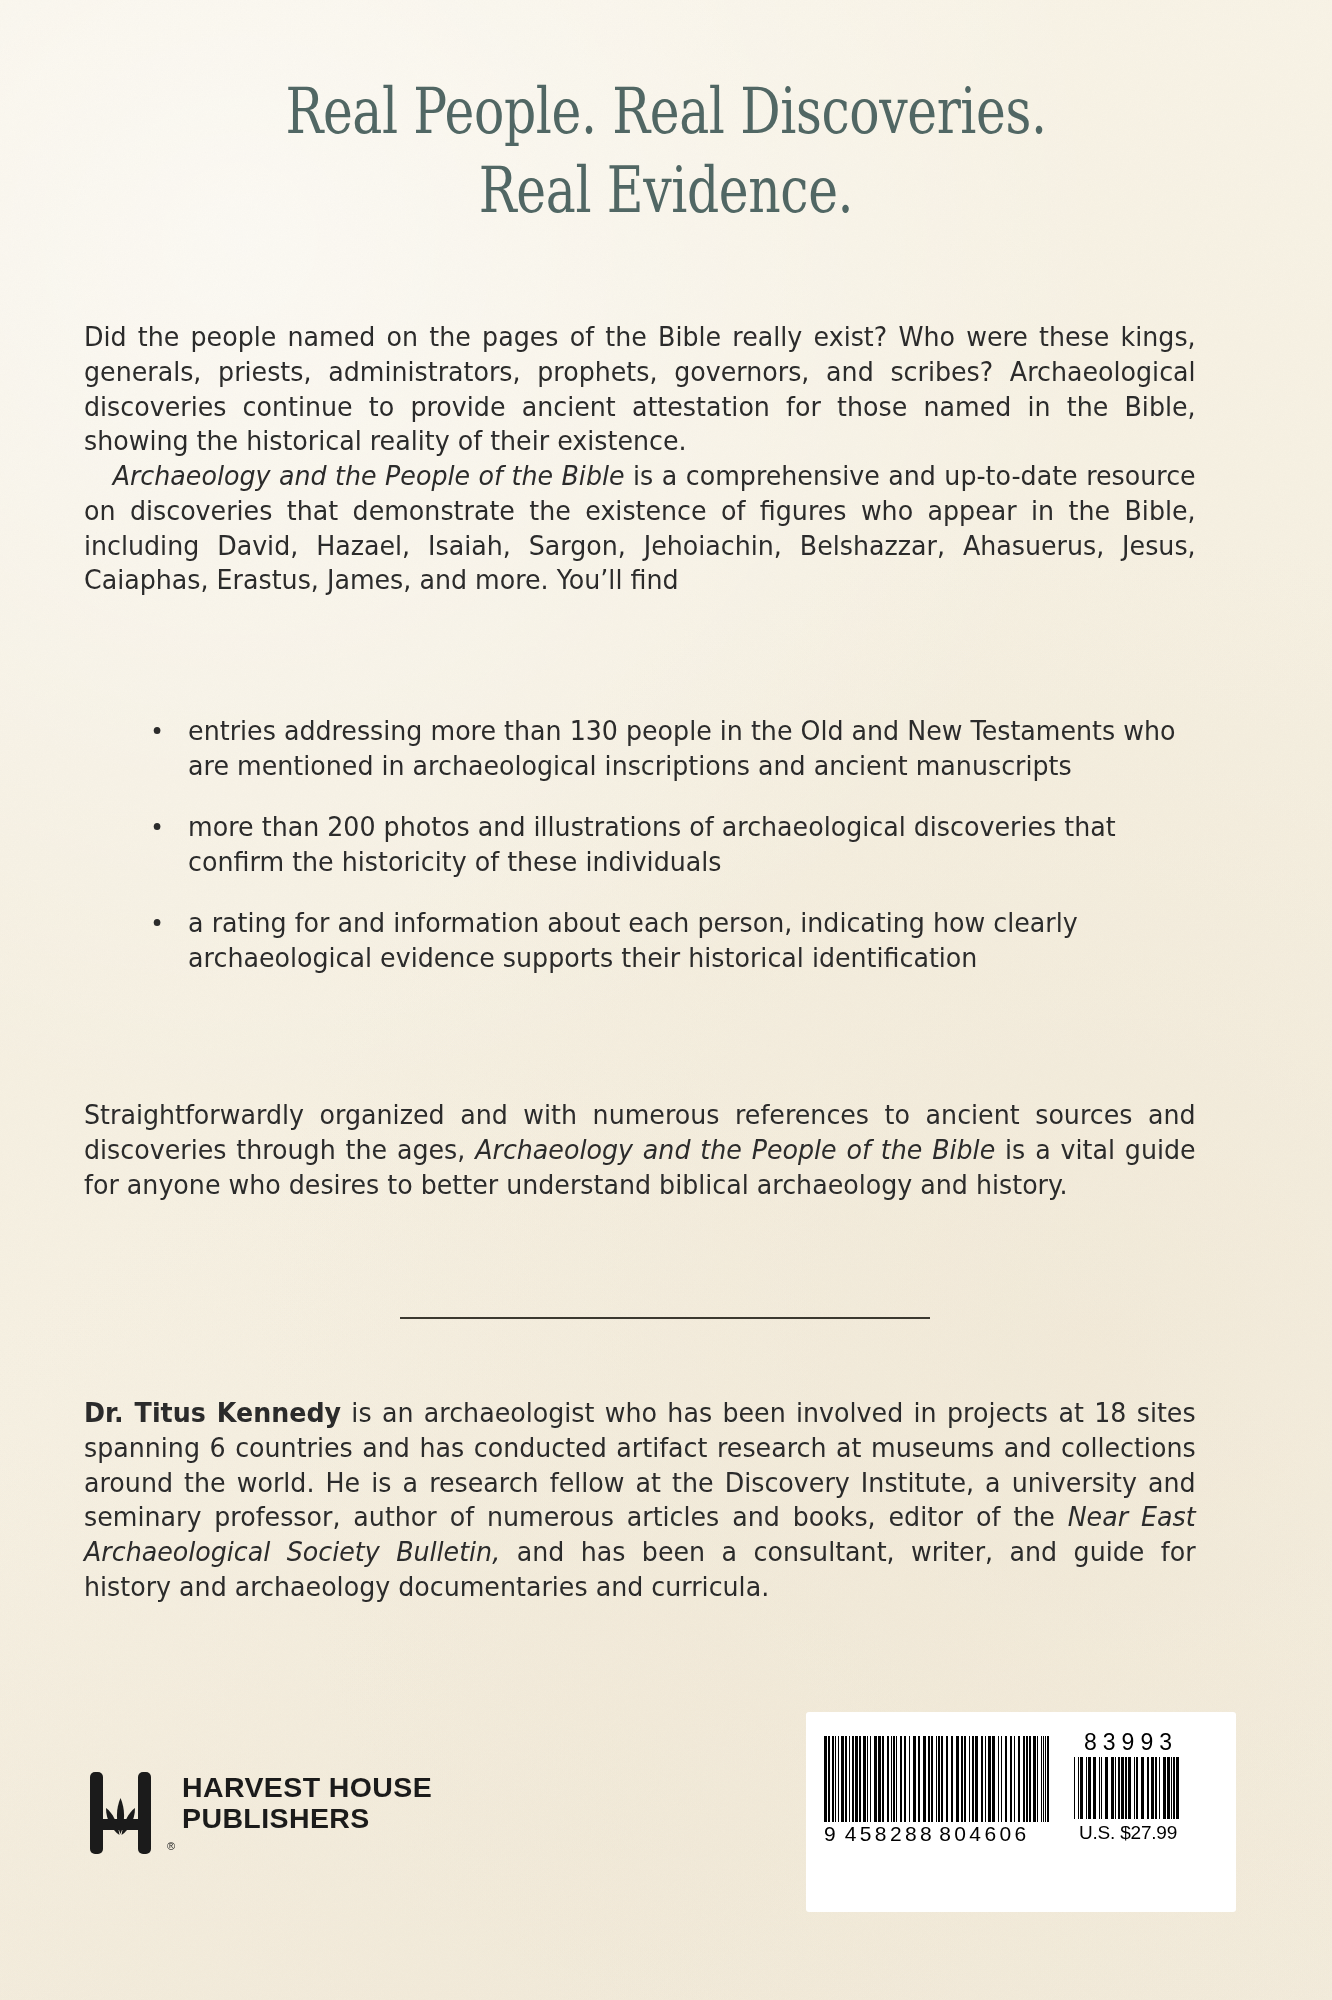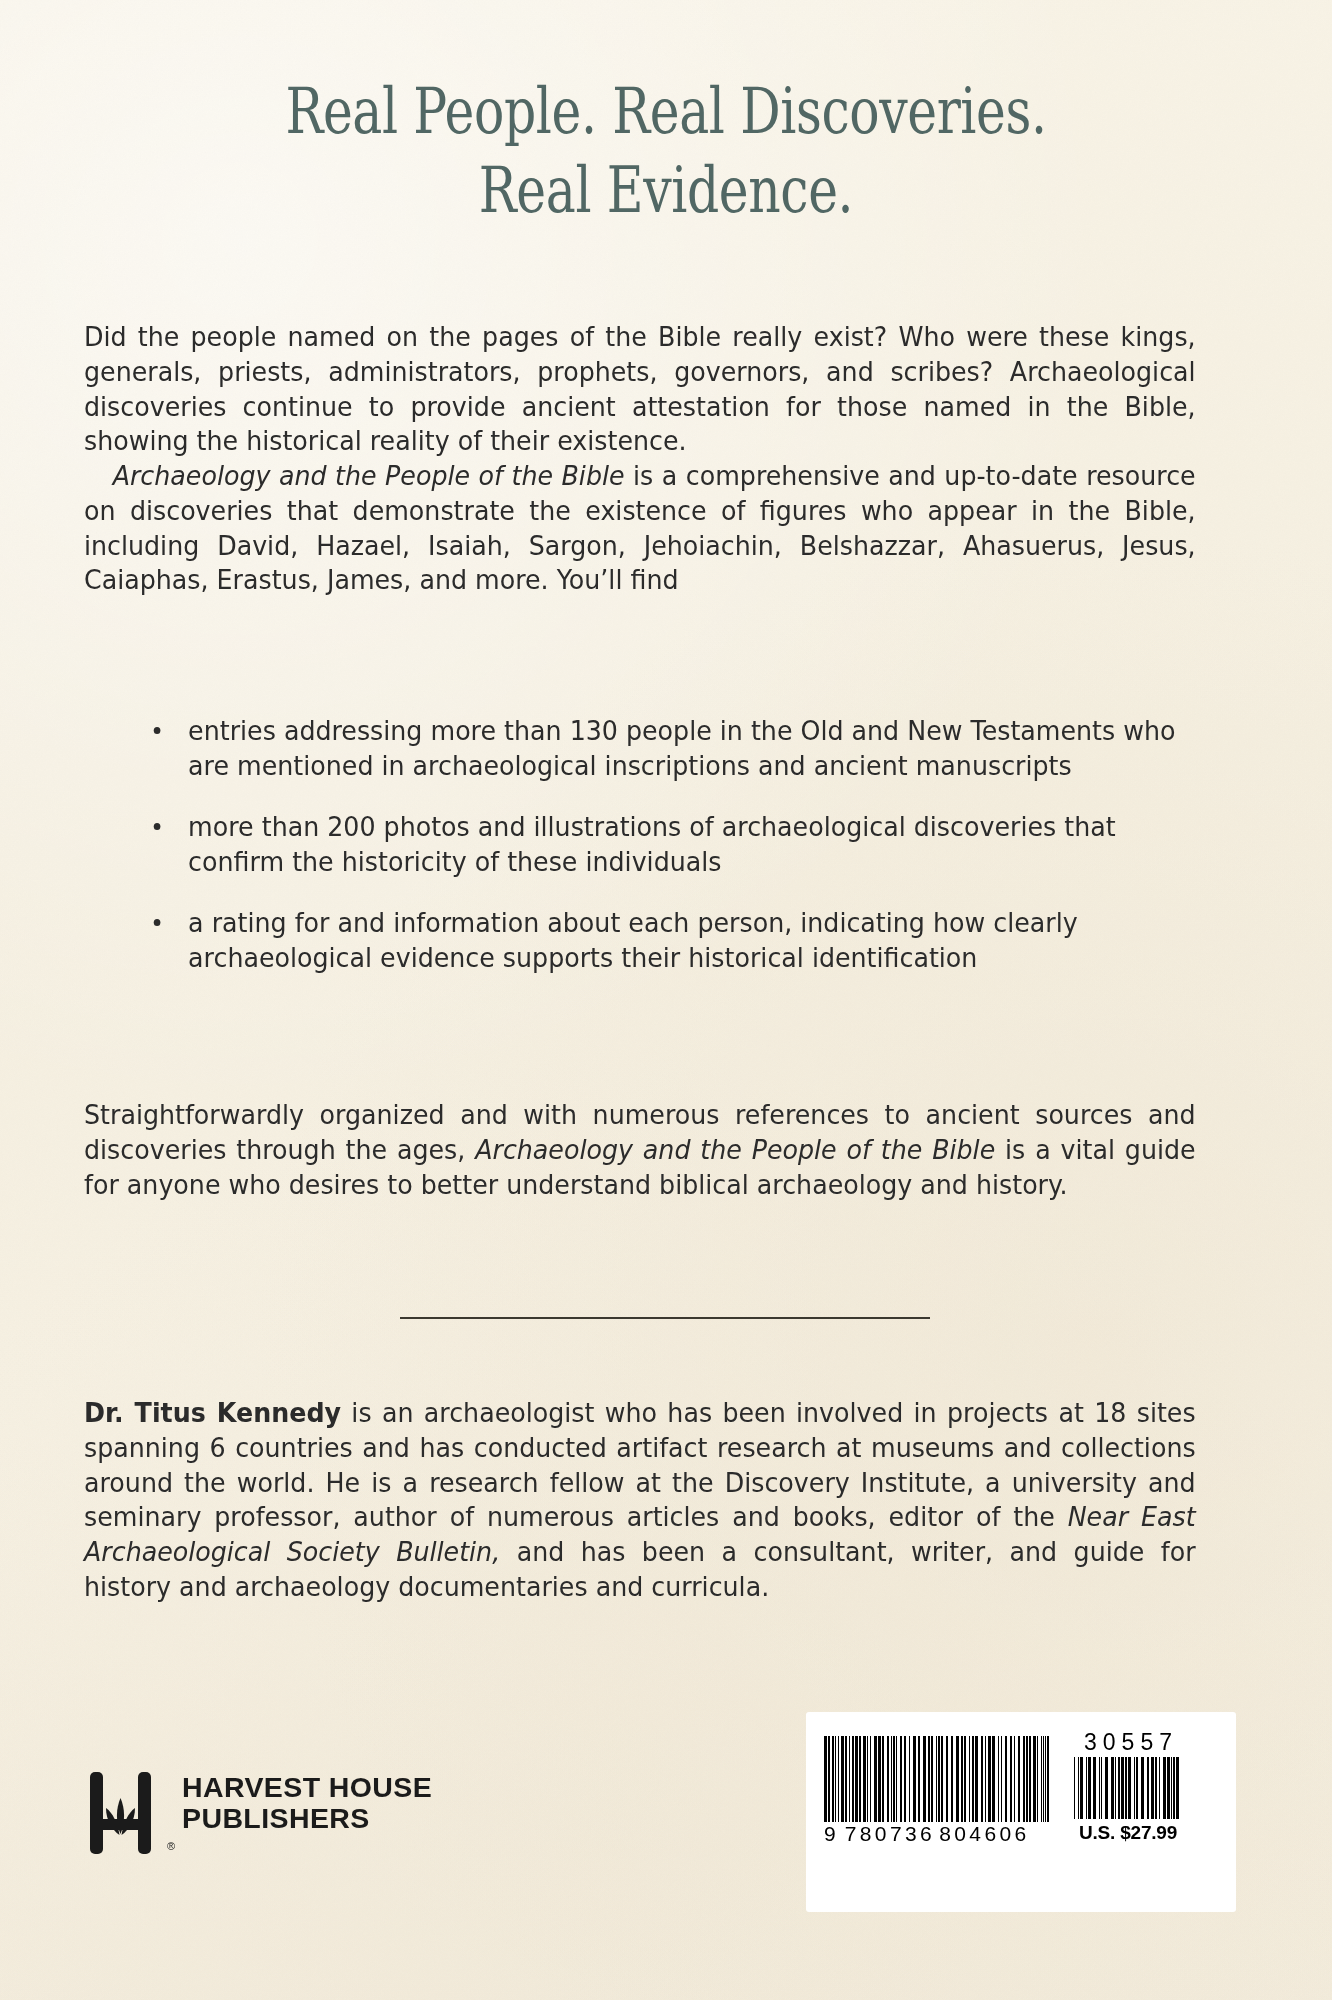--- a/index.html
+++ b/index.html
@@ -246,21 +246,21 @@
   .bc-addon-num {
     font-size: 23px;
     letter-spacing: 6px;
     line-height: 1;
     padding-left: 6px;
     margin-bottom: 3px;
   }
   .bc-addon .bc-bars { height: 62px; }
   .bc-price {
     font-size: 19px;
-    font-weight: 700;
+    font-weight: 400;
     margin-top: 3px;
     letter-spacing: -0.2px;
   }
 </style>
 </head>
 <body>
 
 <div class="paper-texture"></div>
 <svg class="grain" width="1332" height="2000" xmlns="http://www.w3.org/2000/svg">
   <filter id="noiseFilter">
@@ -444,26 +444,26 @@
             <i style="width:1px;background:transparent"></i>
             <i style="width:1px"></i>
             <i style="width:1px;background:transparent"></i>
             <i style="width:1px"></i>
             <i style="width:1px;background:transparent"></i>
             <i style="width:2px"></i>
             <i style="width:3px;background:transparent"></i>
           </div>
         <div class="bc-digits">
           <span class="g1">9</span>
-          <span class="g2">780736</span>
+          <span class="g2">458288</span>
           <span class="g3">804606</span>
         </div>
       </div>
       <div class="bc-addon">
-        <div class="bc-addon-num">30557</div>
+        <div class="bc-addon-num">83993</div>
         <div class="bc-bars" id="addon-bars">
             <i style="width:1px"></i>
             <i style="width:3px;background:transparent"></i>
             <i style="width:1px"></i>
             <i style="width:1px;background:transparent"></i>
             <i style="width:3px"></i>
             <i style="width:3px;background:transparent"></i>
             <i style="width:1px"></i>
             <i style="width:1px;background:transparent"></i>
             <i style="width:3px"></i>

